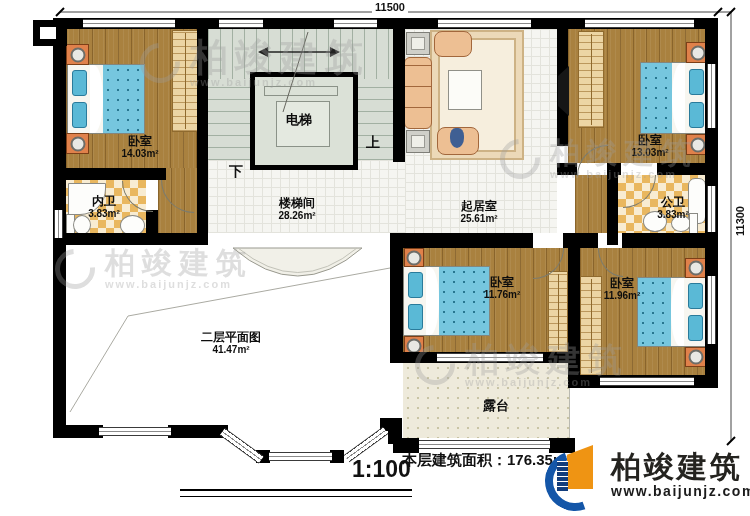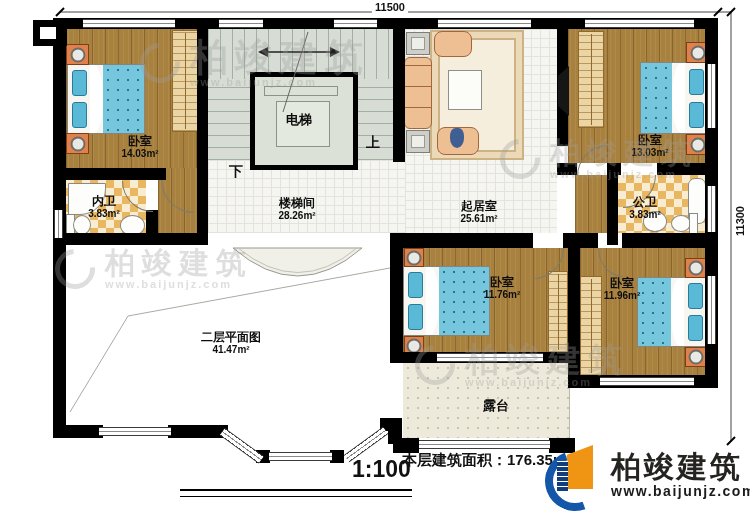--- a/index.html
+++ b/index.html
@@ -278,21 +278,21 @@
     <span>电梯</span>
   </div>
   <div class="rlabel" style="left:479px;top:212px">
     <span>起居室</span>
     <span class="area">25.61m²</span>
   </div>
   <div class="rlabel" style="left:650px;top:146px">
     <span>卧室</span>
     <span class="area">13.03m²</span>
   </div>
-  <div class="rlabel" style="left:645px;top:208px">
+  <div class="rlabel" style="left:673px;top:208px">
     <span>公卫</span>
     <span class="area">3.83m²</span>
   </div>
   <div class="rlabel" style="left:502px;top:288px">
     <span>卧室</span>
     <span class="area">11.76m²</span>
   </div>
   <div class="rlabel" style="left:622px;top:289px">
     <span>卧室</span>
     <span class="area">11.96m²</span>

